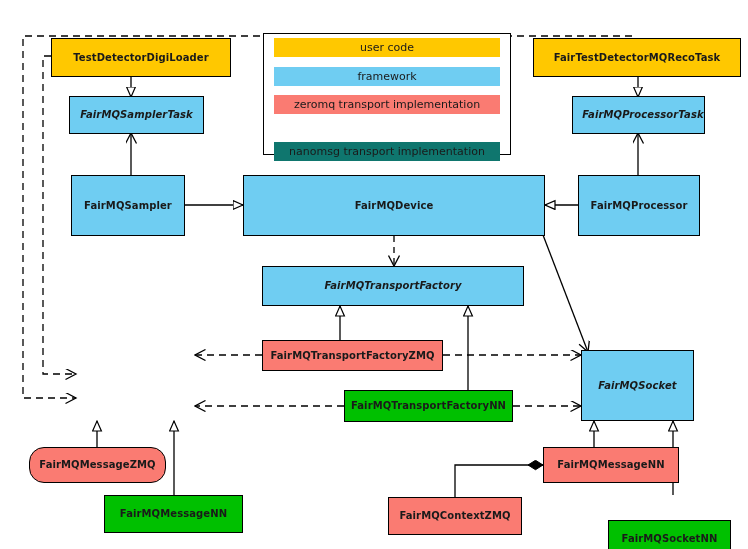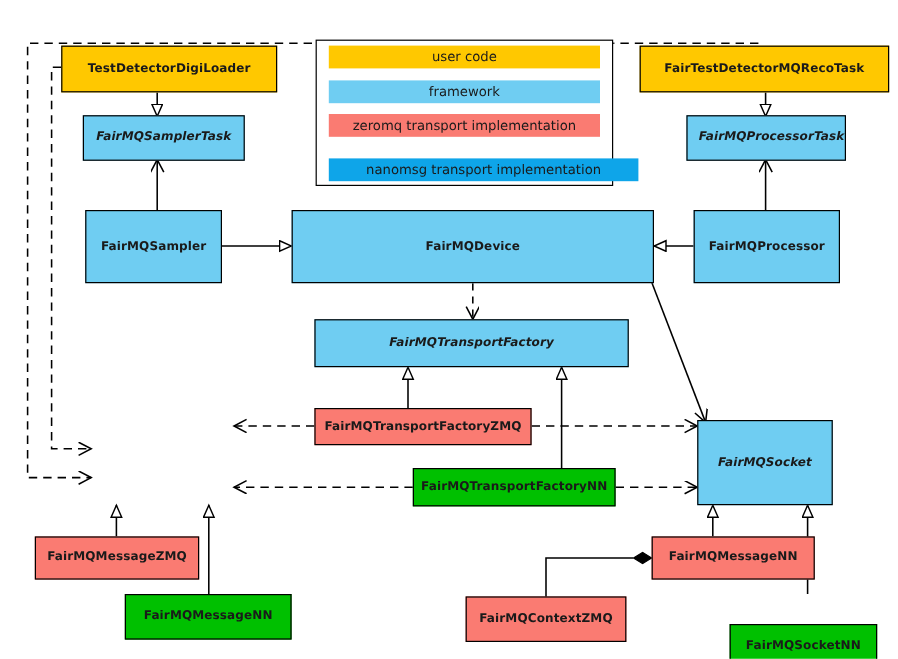--- a/index.html
+++ b/index.html
@@ -84,21 +84,21 @@
 
       <path d="M455,521 L455,465 L543,465" marker-end="url(#filledDiamond)"></path>
     </g>
   </svg>
 
   <div class="legend-box" style="left:263px;top:33px;width:248px;height:122px;">
   </div>
   <div class="legend-row" style="left:274px;top:38px;width:226px;height:19px;background:#FFC800;">user code</div>
   <div class="legend-row" style="left:274px;top:67px;width:226px;height:19px;background:#6FCDF2;">framework</div>
   <div class="legend-row" style="left:274px;top:95px;width:226px;height:19px;background:#FA7B72;">zeromq transport implementation</div>
-  <div class="legend-row" style="left:274px;top:132px;width:258px;height:19px;background:#0ea5e9;">nanomsg transport implementation</div>
+  <div class="legend-row" style="left:274px;top:142px;width:226px;height:19px;background:#0f766e;">nanomsg transport implementation</div>
 
   <div class="node c-user" style="left:51px;top:38px;width:180px;height:39px;">TestDetectorDigiLoader</div>
 
   <div class="node c-fw abstract" style="left:69px;top:96px;width:135px;height:38px;">FairMQSamplerTask</div>
 
   <div class="node c-fw" style="left:71px;top:175px;width:114px;height:61px;">FairMQSampler</div>
 
   <div class="node c-user" style="left:533px;top:38px;width:208px;height:39px;">FairTestDetectorMQRecoTask</div>
 
   <div class="node c-fw" style="left:243px;top:175px;width:302px;height:61px;">FairMQDevice</div>
@@ -109,21 +109,21 @@
 
   <div class="node c-fw abstract" style="left:262px;top:266px;width:262px;height:40px;">FairMQTransportFactory</div>
 
   <div class="node c-zmq" style="left:262px;top:340px;width:181px;height:31px;">FairMQTransportFactoryZMQ</div>
 
   <div class="node c-nn" style="left:344px;top:390px;width:169px;height:32px;">FairMQTransportFactoryNN</div>
 
 
   <div class="node c-fw abstract" style="left:581px;top:350px;width:113px;height:71px;">FairMQSocket</div>
 
-  <div class="node c-zmq" style="left:29px;top:447px;width:137px;height:36px;">FairMQMessageZMQ</div>
+  <div class="node c-zmq" style="left:29px;top:447px;width:137px;height:36px;border-radius:15px;">FairMQMessageZMQ</div>
 
   <div class="node c-nn" style="left:104px;top:495px;width:139px;height:38px;">FairMQMessageNN</div>
 
   <div class="node c-zmq" style="left:543px;top:447px;width:136px;height:36px;">FairMQMessageNN</div>
 
   <div class="node c-nn" style="left:608px;top:520px;width:123px;height:38px;">FairMQSocketNN</div>
 
   <div class="node c-zmq" style="left:388px;top:497px;width:134px;height:38px;">FairMQContextZMQ</div>
 
 </div>

